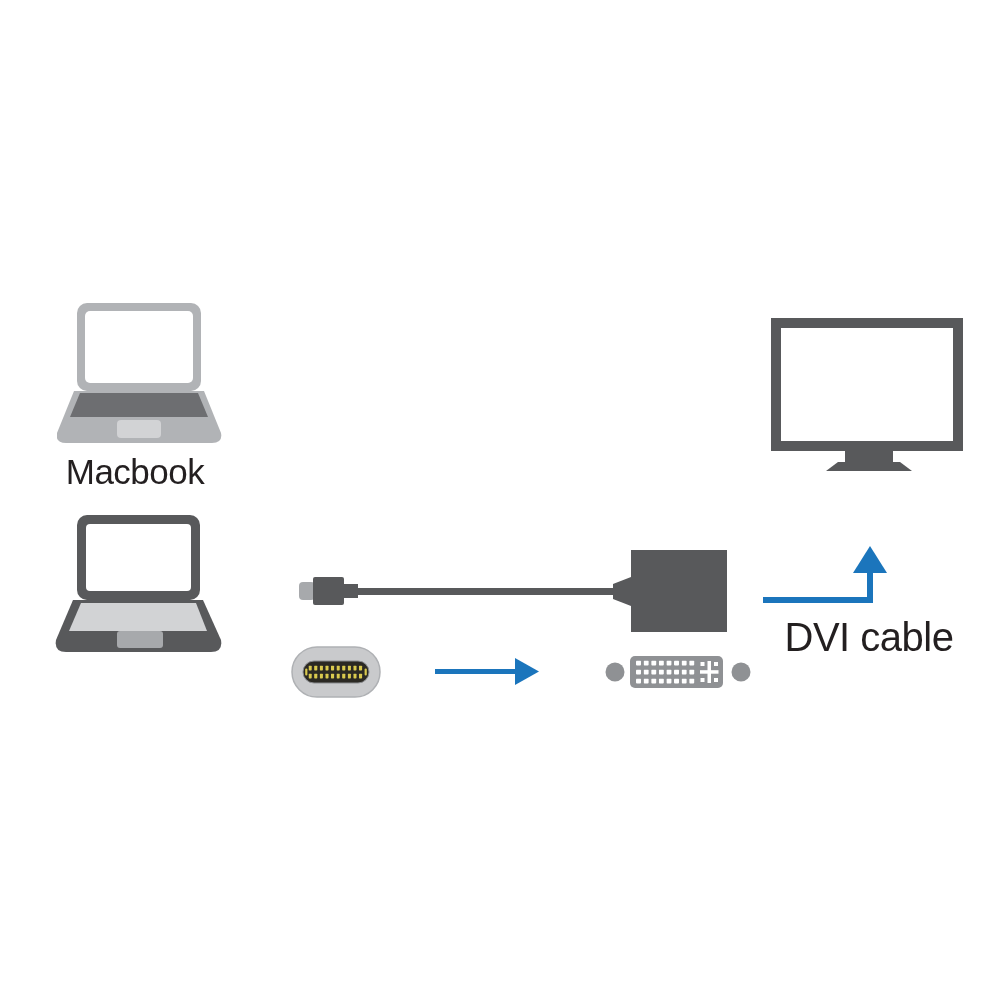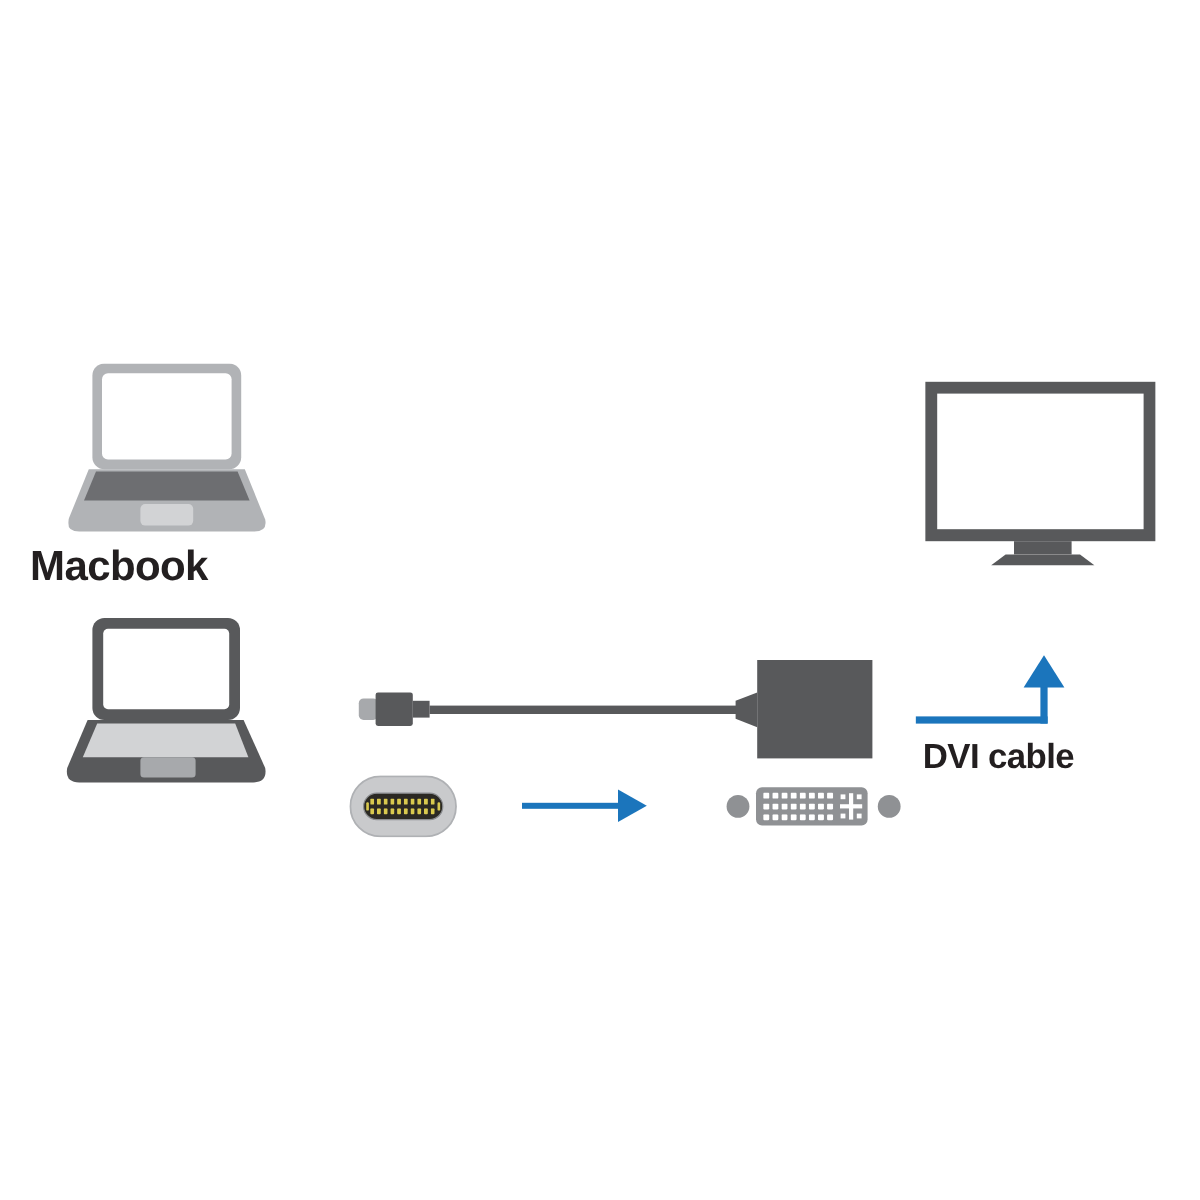--- a/index.html
+++ b/index.html
@@ -2,21 +2,21 @@
 <html><head>
 <meta charset="utf-8">
 <style>
   html,body{margin:0;padding:0;background:#fff;}
   .canvas{
     position:relative;width:1000px;height:1000px;background:#ffffff;
     font-family:"Liberation Sans",sans-serif;overflow:hidden;
   }
   .abs{position:absolute;}
   .label{
-    position:absolute;text-align:left;color:#231f20;font-weight:700;
+    position:absolute;text-align:center;color:#231f20;font-weight:400;
     letter-spacing:-0.5px;line-height:1;white-space:nowrap;
   }
   
   .g-dark{fill:#58595b;}
   .g-mid{fill:#8f9194;}
   .g-mid2{fill:#a7a9ac;}
   .g-light{fill:#b1b3b6;}
   .g-lighter{fill:#d2d3d5;}
   .g-kbd{fill:#6d6e71;}
   .g-white{fill:#ffffff;}
@@ -140,15 +140,15 @@
     <rect x="10" y="10" width="172" height="113" class="g-white"></rect>
     <rect x="74" y="133" width="48" height="11" class="g-dark"></rect>
     <path d="M67 144 H129 L141 153 H55 Z" class="g-dark"></path>
   </svg>
 
   <svg class="abs" style="left:763px;top:544px" width="126" height="62" viewBox="0 0 126 62">
     <rect x="0" y="53" width="110" height="6" class="g-blue"></rect>
     <rect x="104" y="27" width="6" height="32" class="g-blue"></rect>
     <path d="M90 29 L107 2 L124 29 Z" class="g-blue"></path>
   </svg>
-  <div class="label" style="left:769px;top:617px;width:200px;font-size:29px">DVI cable</div>
+  <div class="label" style="left:769px;top:617px;width:200px;font-size:40px">DVI cable</div>
 
 </div>
 
 </body></html>

